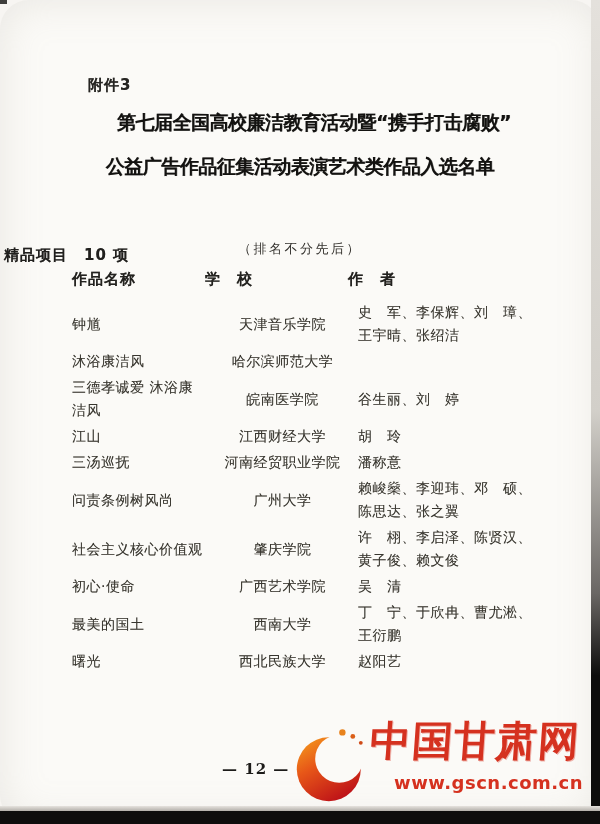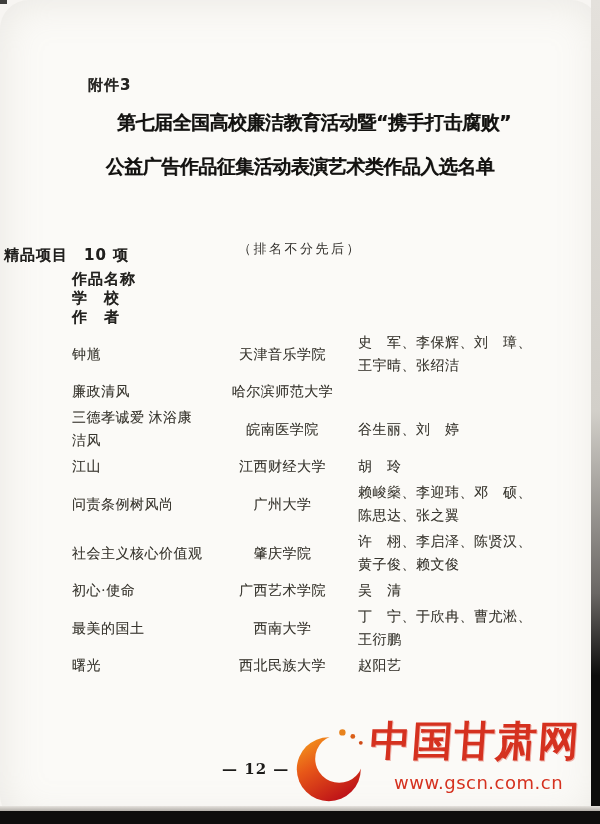--- a/index.html
+++ b/index.html
@@ -51,30 +51,30 @@
   }
   .section-heading {
     position:absolute; left:4px; top:246px; width:100%; text-align:left;
     font-size:15px; font-weight:bold; color:#201f1d; letter-spacing:1px;
     text-shadow:0 0 0.5px rgba(32,31,29,0.5);
   }
 
   .works-table {
     position:absolute; left:72px; top:270px; width:470px;
   }
-  .thead { display:flex; margin-bottom:4px;flex-direction:column; }
+  .thead { display:flex; margin-bottom:12px; }
   .thead .hc {
     font-size:15px; font-weight:bold; color:#23221f; letter-spacing:1px;
     text-shadow:0 0 0.4px rgba(35,34,31,0.5);
   }
   .c1 { width:133px; flex:none; }
   .c2 { width:143px; flex:none; }
   .c3 { width:178px; flex:none; }
   .row {
-    display:flex; align-items:center; padding-bottom:3px;font-family:Liberation Serif, serif;
+    display:flex; align-items:center; padding-bottom:3px;
   }
   .row .cell {
     font-size:14px; line-height:23px; color:#38362f;
     letter-spacing:0.5px;
     text-shadow:0 0 0.6px rgba(62,60,52,0.35);
   }
   .row .c1 { padding-right:6px; }
   .row .c2 { padding-right:4px;text-align:center; }
 
   .page-number {
@@ -90,21 +90,21 @@
   .wm-name {
     position:absolute; left:76px; top:-6px; width:226px;
     font-family:"DejaVu Serif", serif;
     font-size:41px; font-weight:bold; line-height:50px;
     letter-spacing:1px; white-space:nowrap;
     transform:skewX(-4deg);
     text-shadow:1px 1px 0 rgba(216,52,34,0.35);
   }
   .wm-url {
     position:absolute; left:100px; top:50px;
-    font-size:18px; font-weight:normal; letter-spacing:0.5px;
+    font-size:18px; font-weight:bold; letter-spacing:0.5px;
   }
 </style>
 </head>
 <body>
 
 <div class="page">
 
   <div class="attachment">附件3</div>
 
   <div class="title title-1">第七届全国高校廉洁教育活动暨“携手打击腐败”</div>
@@ -119,32 +119,37 @@
       <div class="hc c2">学　校</div>
       <div class="hc c3">作　者</div>
     </div>
     <div id="table-body">
         <div class="row">
     <div class="cell c1">钟馗</div>
     <div class="cell c2">天津音乐学院</div>
     <div class="cell c3">史　军、李保辉、刘　璋、王宇晴、张绍洁</div>
   </div>
         <div class="row">
-    <div class="cell c1">廉政清风</div>
+    <div class="cell c1">沐浴康洁风</div>
     <div class="cell c2">哈尔滨师范大学</div>
   </div>
         <div class="row">
     <div class="cell c1">三德孝诚爱 沐浴康洁风</div>
     <div class="cell c2">皖南医学院</div>
     <div class="cell c3">谷生丽、刘　婷</div>
   </div>
         <div class="row">
     <div class="cell c1">江山</div>
     <div class="cell c2">江西财经大学</div>
     <div class="cell c3">胡　玲</div>
+  </div>
+        <div class="row">
+    <div class="cell c1">三汤巡抚</div>
+    <div class="cell c2">河南经贸职业学院</div>
+    <div class="cell c3">潘称意</div>
   </div>
         <div class="row">
     <div class="cell c1">问责条例树风尚</div>
     <div class="cell c2">广州大学</div>
     <div class="cell c3">赖峻燊、李迎玮、邓　硕、陈思达、张之翼</div>
   </div>
         <div class="row">
     <div class="cell c1">社会主义核心价值观</div>
     <div class="cell c2">肇庆学院</div>
     <div class="cell c3">许　栩、李启泽、陈贤汉、黄子俊、赖文俊</div>

